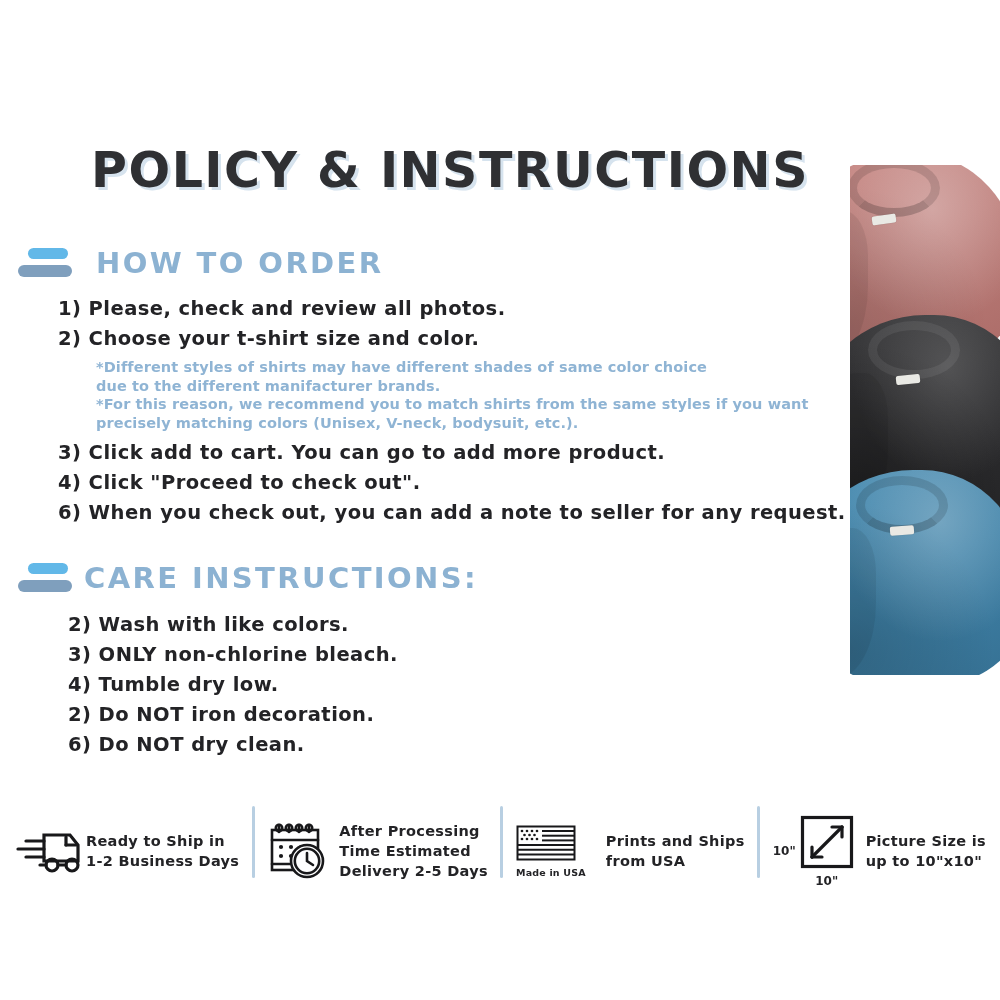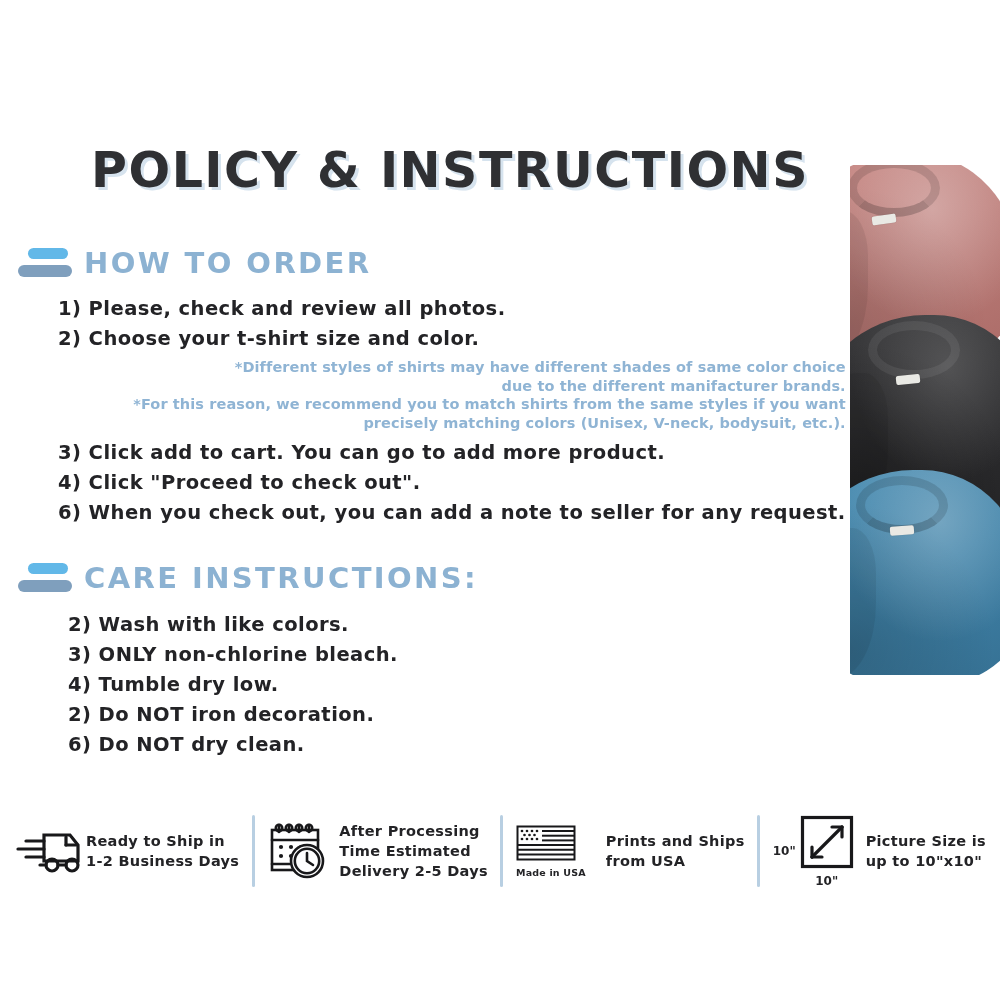--- a/index.html
+++ b/index.html
@@ -152,41 +152,39 @@
     font-family: "DejaVu Sans", sans-serif;
     font-weight: bold;
     font-size: 19.5px;
     color: #232326;
     letter-spacing: 0.45px;
     line-height: 30px;
     white-space: nowrap;
   }
   .note-block {
     margin: 4px 0 6px 38px;
-    text-align: right;
   }
   .note-line {
     font-family: "DejaVu Sans", sans-serif;
     font-weight: bold;
     font-size: 14.5px;
     color: #8fb4d4;
     line-height: 18.5px;
     letter-spacing: 0.1px;
     white-space: nowrap;
   }
 
   
   .badges {
     position: absolute;
     left: 14px;
     top: 806px;
     width: 972px;
     height: 90px;
     display: flex;
-    align-items: center;
   }
   .badge {
     display: flex;
     align-items: center;
     height: 90px;
   }
   .badge-icon {
     flex: 0 0 auto;
     display: flex;
     align-items: center;
@@ -246,21 +244,21 @@
     </div>
     <div class="shirt" id="shirt-blue">
       <div class="collar"></div>
       <div class="tag"></div>
       <div class="sleeveshade"></div>
     </div>
   </div>
 
   <div class="page-title">POLICY &amp; INSTRUCTIONS</div>
 
-  <div class="section-head" style="left:14px; top:246px;">
+  <div class="section-head" style="left:14px; top:246px;gap:12px;">
     <div class="bars-icon">
       <div class="bar-top"></div>
       <div class="bar-bottom"></div>
     </div>
     <div class="section-title">HOW TO ORDER</div>
   </div>
 
   <div class="list-block" style="left:58px; top:294px;">
     <div class="list-item">1) Please, check and review all photos.</div>
     <div class="list-item">2) Choose your t-shirt size and color.</div>

